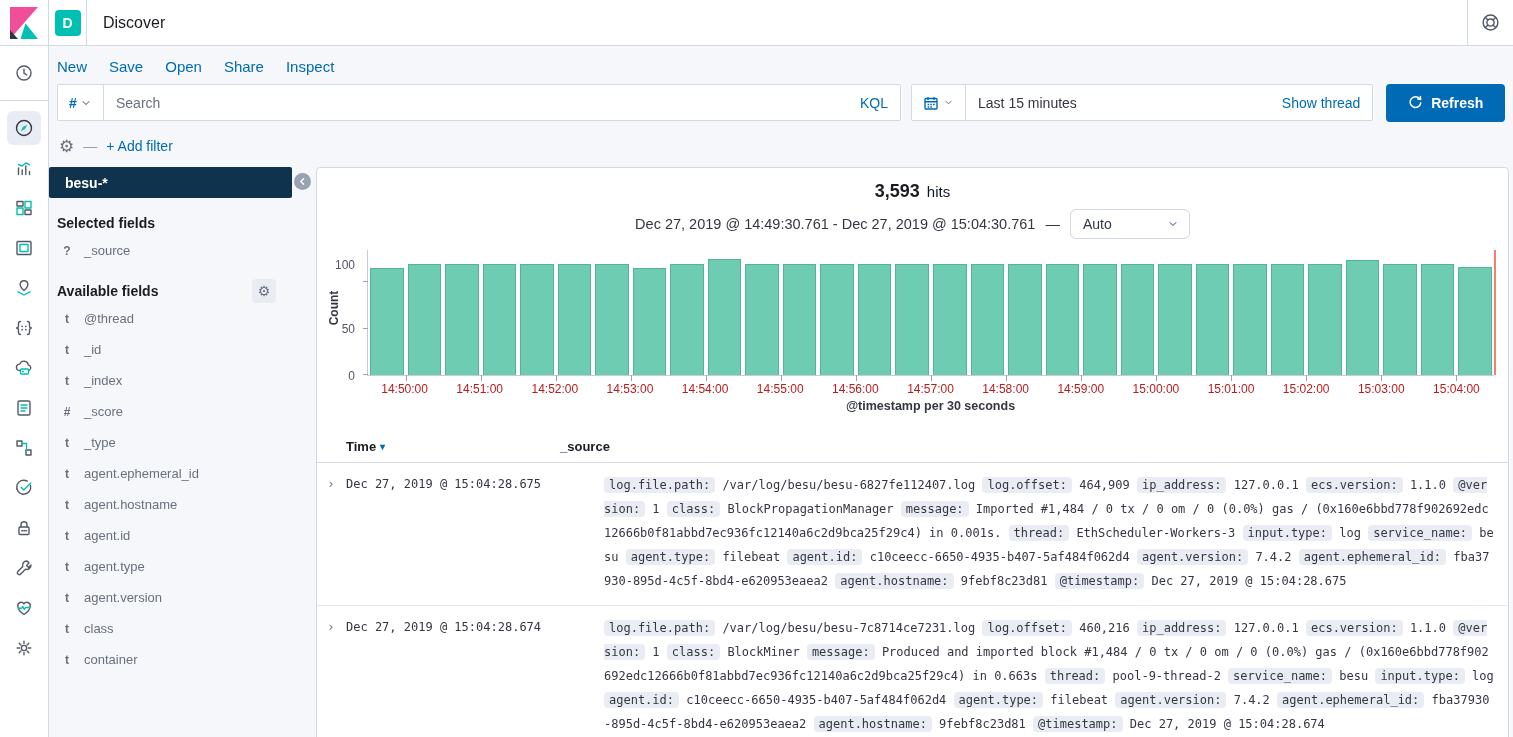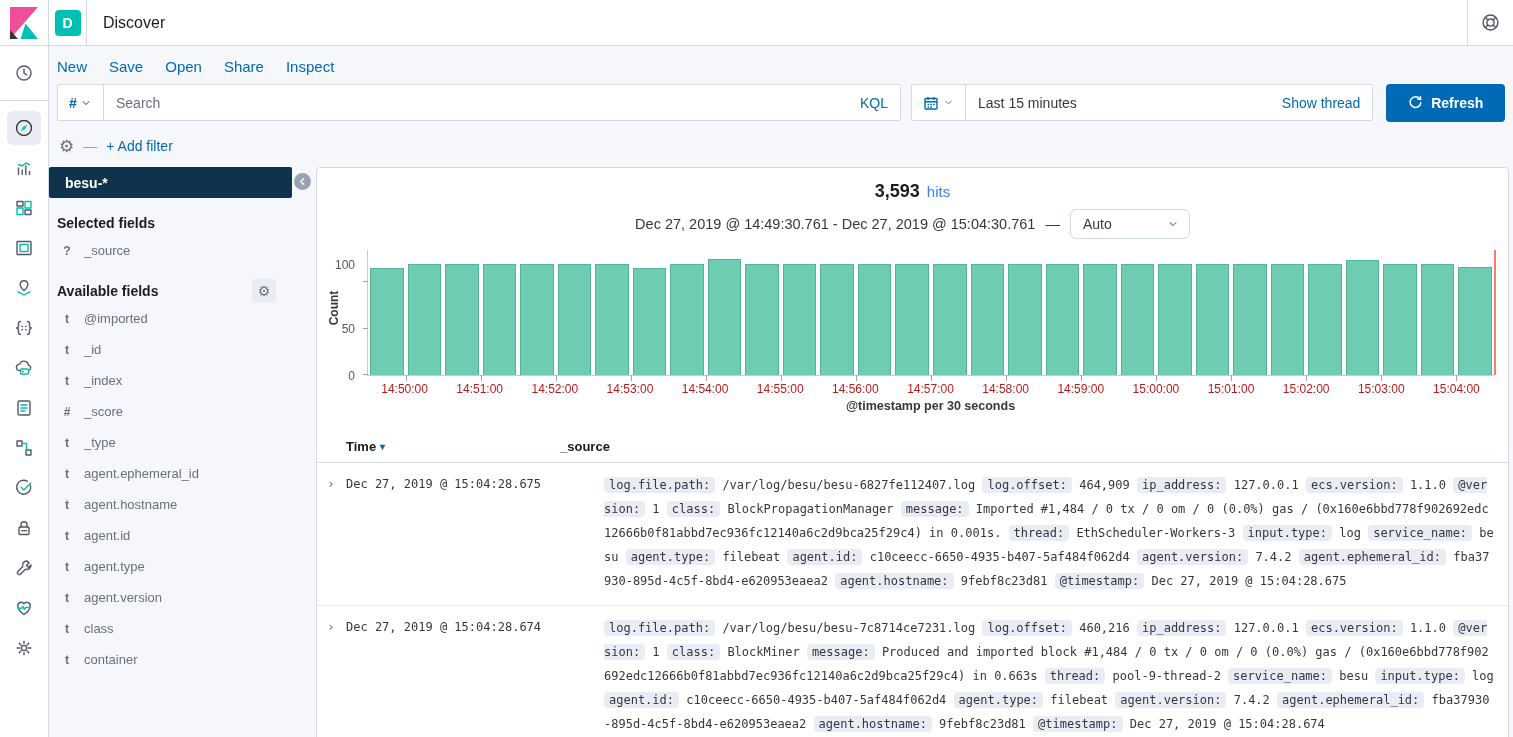--- a/index.html
+++ b/index.html
@@ -52,21 +52,21 @@
   .side-h { font-size:14px; font-weight:700; color:#1a1c21; margin:17px 0 4px 8px; }
   .avail-row { display:flex; align-items:center; justify-content:space-between; padding-right:40px; }
   .gear-btn { width:24px; height:24px; background:#e9edf3; border-radius:4px; display:flex; align-items:center; justify-content:center; color:#69707d; font-size:14px; cursor:pointer; margin-top:13px; }
   .field-item { display:flex; align-items:center; gap:9px; padding:8px 8px 8px 10px; color:#69707d; font-size:13px; cursor:pointer; }
   .f-type { width:16px; text-align:center; font-weight:600; font-size:12px; color:#69707d; flex:none; }
 
   
   .panel { flex:1; background:#fff; border:1px solid #d3dae6; border-radius:4px 4px 0 0; margin-right:4px; min-height:565px; }
   .hits-row { text-align:center; margin-top:13px; }
   .hits-num { font-size:18px; font-weight:700; color:#1a1c21; }
-  .hits-label { font-size:15px; color:#3b82f6; margin-left:7px; }
+  .hits-label { font-size:15px; color:#0f172a; margin-left:7px; }
   .range-row { display:flex; align-items:center; justify-content:center; gap:10px; margin-top:7px; }
   .range-text { font-size:14.5px; color:#343741; }
   .interval-select { width:120px; height:30px; border:1px solid #cfd8e5; border-radius:6px; background:#fff; display:flex; align-items:center; padding:0 10px 0 12px; cursor:pointer; }
   .interval-select span { flex:1; color:#343741; }
 
   .chart-wrap { position:relative; height:172px; margin-top:7px; }
   .plot { position:absolute; left:50px; right:14px; top:4px; height:126px; border-left:1px solid #c5ccd8; border-bottom:1px solid #c5ccd8; }
   .bar { position:absolute; bottom:0; background:#6dccb1; border:1px solid #54b399; border-bottom:none; cursor:pointer; }
   .now-line { position:absolute; top:0; bottom:0; width:2px; background:#f3806d; right:-2px; }
   .ylab-box { position:absolute; left:0; width:44px; top:4px; height:126px; }
@@ -285,21 +285,21 @@
             <span>_source</span>
           </div>
         </div>
       <div class="avail-row">
         <h3 class="side-h">Available fields</h3>
         <span class="gear-btn">⚙</span>
       </div>
       <div id="available-fields">
           <div class="field-item">
             <span class="f-type">t</span>
-            <span>@imported</span>
+            <span>@thread</span>
           </div>
           <div class="field-item">
             <span class="f-type">t</span>
             <span>_id</span>
           </div>
           <div class="field-item">
             <span class="f-type">t</span>
             <span>_index</span>
           </div>
           <div class="field-item">

